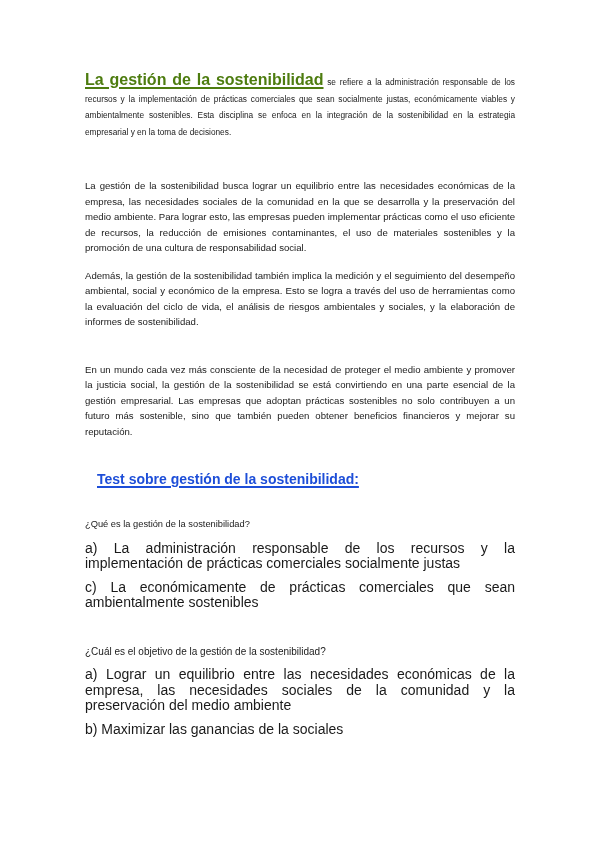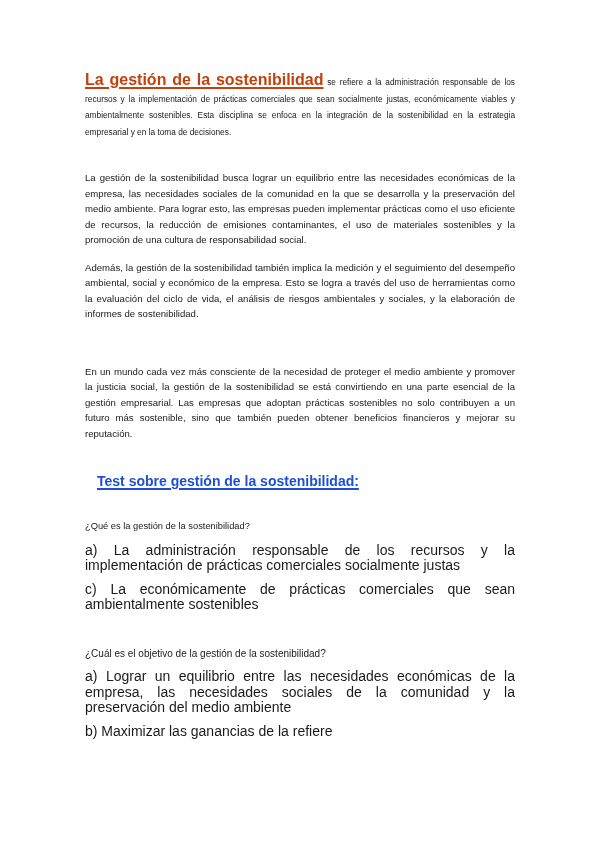--- a/index.html
+++ b/index.html
@@ -5,26 +5,26 @@
     html, body { margin: 0; padding: 0; background: #ffffff; }
     body { width: 600px; height: 848px; position: relative; overflow: hidden; }
     .page {
       position: absolute; left: 85px; top: 72px; width: 430px;
       font-family: "Liberation Sans", sans-serif; color: #1a1a1a;
       font-size: 9.6px; line-height: 15.5px;
     }
     .para { text-align: justify; margin: 0; }
     .title-inline {
       font-size: 16px; font-weight: bold; text-decoration: underline;
-      text-decoration-thickness: 2px; text-underline-offset: 2px; color: #c2410c;
+      text-decoration-thickness: 2px; text-underline-offset: 2px; color: #4d7c0f;
     }
     .intro-rest { font-size: 8.3px; }
-    .p2 { margin-top: 30px; }
+    .p2 { margin-top: 38px; }
     .p3 { margin-top: 12px; }
-    .p4 { margin-top: 42px; }
+    .p4 { margin-top: 32px; }
     .section-title {
       font-size: 14px; font-weight: bold; text-decoration: underline;
       text-decoration-thickness: 1.5px; text-underline-offset: 2px;
       margin: 30px 0 0 12px; color: #1d4ed8; line-height: 20px;
     }
     .question { margin-top: 28px; font-size: 9.3px; }
     .option { margin-top: 8px; font-size: 14px; }
     .q2 { margin-top: 33px; font-size: 10px; }
   </style>
 </head>
@@ -43,15 +43,15 @@
 
   <div>
     <p class="para question">¿Qué es la gestión de la sostenibilidad?</p>
     <p class="para option">a) La administración responsable de los recursos y la implementación de prácticas comerciales socialmente justas</p>
     <p class="para option">c) La económicamente de prácticas comerciales que sean ambientalmente sostenibles</p>
   </div>
 
   <div>
     <p class="para q2">¿Cuál es el objetivo de la gestión de la sostenibilidad?</p>
     <p class="para option">a) Lograr un equilibrio entre las necesidades económicas de la empresa, las necesidades sociales de la comunidad y la preservación del medio ambiente</p>
-    <p class="para option">b) Maximizar las ganancias de la refiere</p>
+    <p class="para option">b) Maximizar las ganancias de la sociales</p>
   </div>
 </div>
 
 </body></html>

